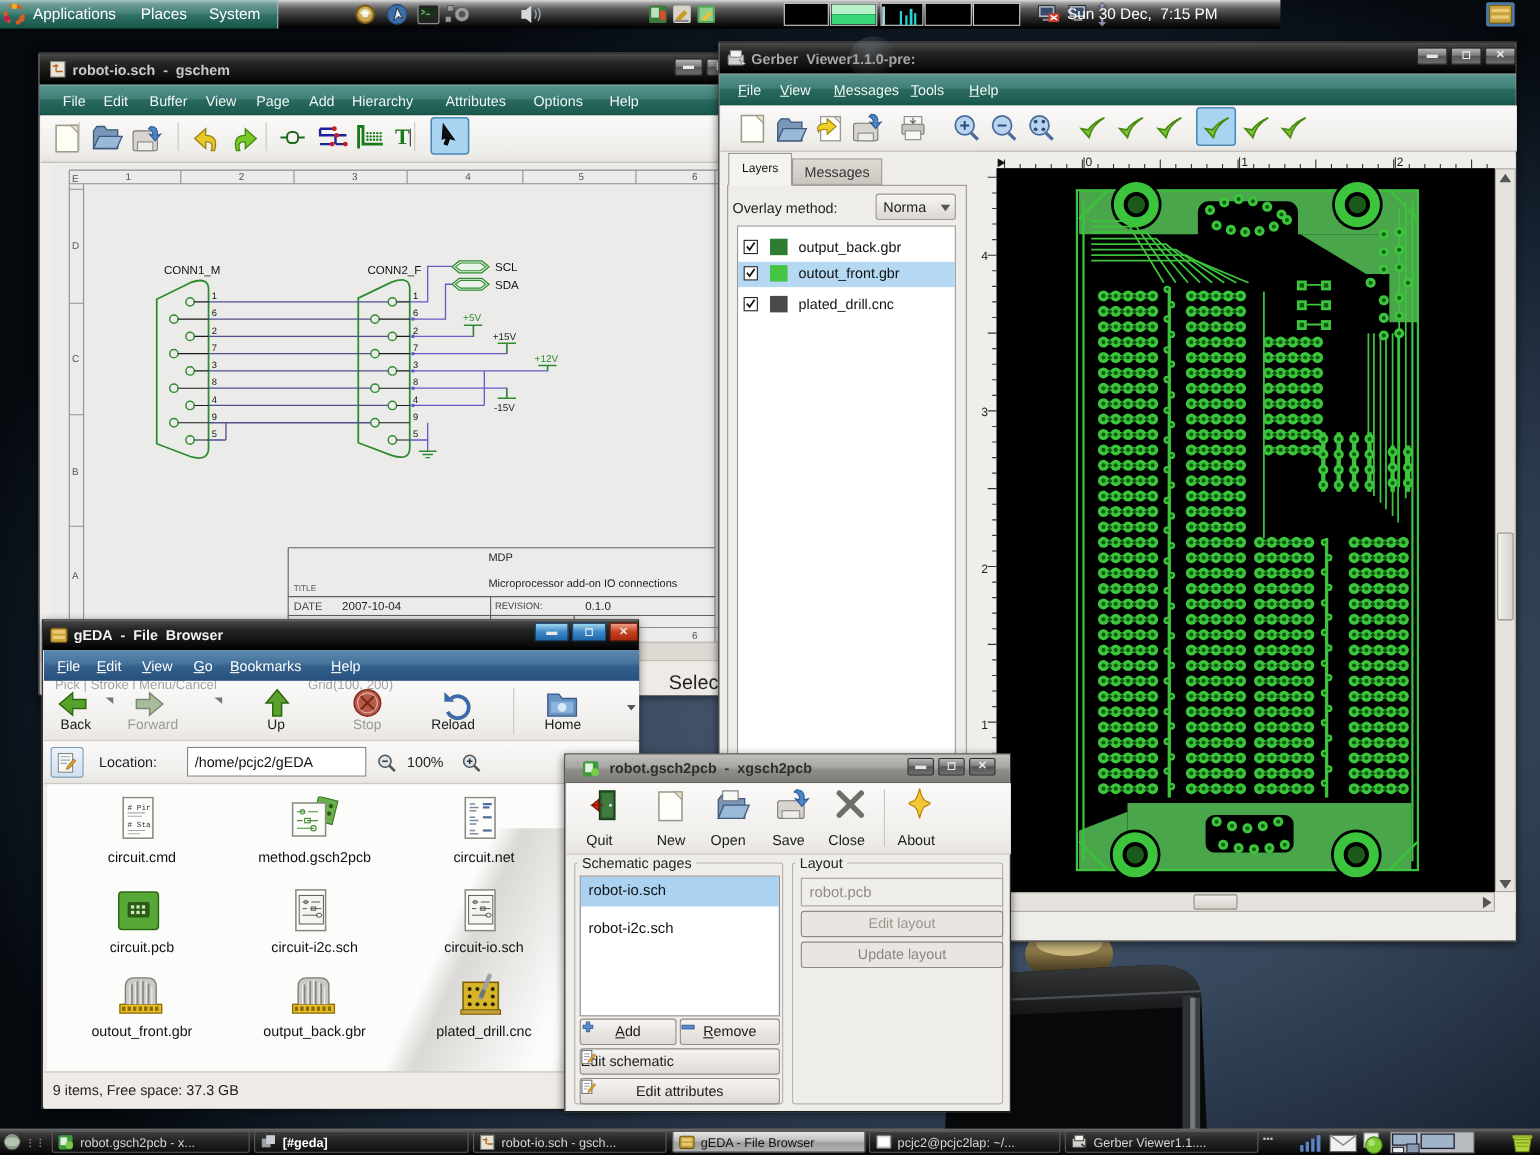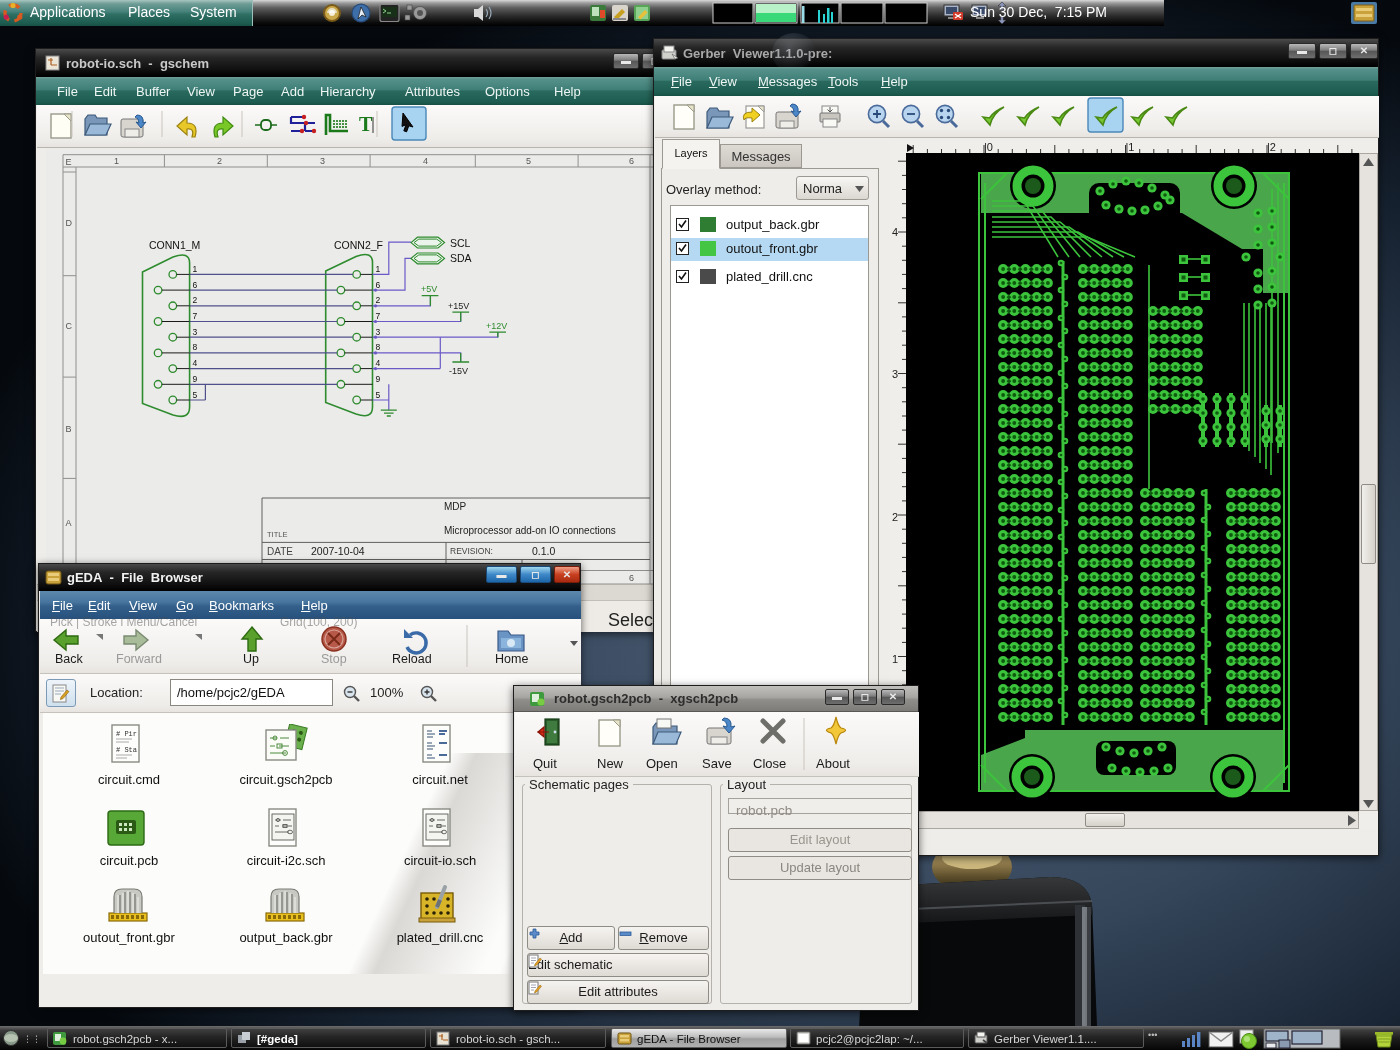--- a/index.html
+++ b/index.html
@@ -1126,21 +1126,21 @@
           </g>
           <rect x="3" y="6" width="30" height="30" fill="#fbfbf8" stroke="#8a8a84" stroke-width="1.4"></rect>
           <g stroke="#4a8a3a" stroke-width="1" fill="none">
             <path d="M7 14 h7 m3 0 h9 M7 22 h5 m4 0 h10 M7 29 h16"></path>
             <circle cx="12" cy="14" r="2"></circle>
             <rect x="14" y="20" width="5" height="4"></rect>
             <circle cx="22" cy="29" r="2.4"></circle>
           </g>
         </svg>
       </div>
-      <div class="icolbl" style="left:163px;top:59px;width:160px">circuit.gsch2pcb</div>
+      <div class="icolbl" style="left:163px;top:59px;width:160px">method.gsch2pcb</div>
       <div class="abs" style="left:374px;top:11px;width:46px;height:40px">
         <svg width="40" height="40" viewBox="0 0 40 40">
           <rect x="6" y="1" width="27" height="37" fill="#fdfdfb" stroke="#8a8a84" stroke-width="1.4"></rect>
           <g stroke="#7a8aa0" stroke-width="1.4">
             <path d="M10 7 h5 M10 10 h8 M10 13 h6"></path>
             <path d="M10 19 h5 M10 22 h8 M10 25 h6"></path>
             <path d="M10 31 h5 M10 34 h8"></path>
           </g>
           <g fill="#4a6a9a">
             <rect x="22" y="6" width="8" height="2"></rect>
@@ -1250,20 +1250,23 @@
             <circle cx="24" cy="28" r="1.8"></circle>
             <circle cx="31" cy="28" r="1.8"></circle>
           </g>
           <path d="M20 22 L28 2" stroke="#9aa2a8" stroke-width="4" stroke-linecap="round"></path>
           <path d="M20 22 l3 -7" stroke="#6a7278" stroke-width="4"></path>
           <rect x="2" y="33" width="36" height="4" fill="#caa23c" stroke="#7a5c08"></rect>
         </svg>
       </div>
       <div class="icolbl" style="left:317px;top:217px;width:160px">plated_drill.cnc</div>
     </div>
+    <div class="abs" style="left:1px;top:410px;width:541px;height:34px;background:#eeebe6;border-top:1px solid #c5c1bb">
+      <div class="abs" style="left:8px;top:8px;font-size:13px;color:#222">9 items, Free space: 37.3 GB</div>
+    </div>
   </div>
 <div class="win" style="left:513px;top:685px;width:406px;height:326px">
     <div class="abs" style="left:0;top:0;width:404px;height:26px;color:#2d2d2d;font-weight:bold;font-size:13px;background:linear-gradient(180deg,#c2c0bc 0%,#a8a6a2 45%,#908e8a 55%,#7e7c78 100%);border-bottom:1px solid #5a5854">
       <svg style="position:absolute;left:16px;top:5px" width="16" height="16" viewBox="0 0 16 16">
         <rect x="0" y="1" width="14" height="14" rx="2" fill="#3f9a3f"></rect>
         <rect x="2" y="3" width="7" height="8" fill="#dff0df"></rect>
         <circle cx="11" cy="11" r="3.6" fill="#77cc44"></circle>
       </svg>
       <span style="position:absolute;left:40px;top:5px">robot.gsch2pcb&nbsp; -&nbsp; xgsch2pcb</span>
       <div class="tbtn" style="left:311px;top:3px;width:24px;height:16px">▬</div>
@@ -1306,33 +1309,39 @@
           <text x="187" y="56">Save</text>
           <text x="238" y="56">Close</text>
           <text x="301" y="56">About</text>
         </g>
       </svg>
     </div>
     <div class="abs" style="left:8px;top:98px;width:190px;height:220px;border:1px solid #b5b1ab;border-radius:3px"></div>
     <div class="abs" style="left:206px;top:98px;width:192px;height:220px;border:1px solid #b5b1ab;border-radius:3px"></div>
     <div class="abs" style="left:11px;top:91px;background:#efede9;padding:0 4px;font-size:13px;color:#222">Schematic pages</div>
     <div class="abs" style="left:209px;top:91px;background:#efede9;padding:0 4px;font-size:13px;color:#222">Layout</div>
+    <div class="abs" style="left:13px;top:110px;width:182px;height:128px;background:#fff;border:1px solid #8a8680">
+      <div class="abs" style="left:0;top:0;width:180px;height:27px;background:#abd2f0;font-size:13.5px;color:#111">
+        <span style="position:absolute;left:7px;top:5px">robot-io.sch</span>
+      </div>
+      <div class="abs" style="left:7px;top:39px;font-size:13.5px;color:#111">robot-i2c.sch</div>
+    </div>
     <div class="abs" style="left:13px;top:240px;width:88px;height:24px;background:linear-gradient(#f6f4f1,#dedad4);border:1px solid #8f8b85;border-radius:3px;font-size:13px;color:#1a1a1a;text-align:center;line-height:22px"><svg width="13" height="13" viewBox="0 0 13 13" style="vertical-align:-2px;margin-right:3px">
         <path d="M2 5 h3 V2 h3 v3 h3 v3 H8 v3 H5 V8 H2 Z" fill="#5a8ac8" stroke="#2a5a98" stroke-width=".8"></path>
       </svg><u>A</u>dd</div>
     <div class="abs" style="left:104px;top:240px;width:91px;height:24px;background:linear-gradient(#f6f4f1,#dedad4);border:1px solid #8f8b85;border-radius:3px;font-size:13px;color:#1a1a1a;text-align:center;line-height:22px"><svg width="13" height="13" viewBox="0 0 13 13" style="vertical-align:-2px;margin-right:3px">
         <rect x="1" y="5" width="11" height="3.4" fill="#5a8ac8" stroke="#2a5a98" stroke-width=".8"></rect>
       </svg><u>R</u>emove</div>
     <div class="abs" style="left:13px;top:267px;width:182px;height:24px;background:linear-gradient(#f6f4f1,#dedad4);border:1px solid #8f8b85;border-radius:3px;font-size:13px;color:#1a1a1a;text-align:left;line-height:22px"><svg width="14" height="14" viewBox="0 0 14 14" style="vertical-align:-2px;margin-right:3px">
         <rect x="1" y="1" width="9" height="12" fill="#fff" stroke="#777"></rect>
         <path d="M3 4 h5 M3 6.5 h5 M3 9 h3" stroke="#99a" stroke-width=".9"></path>
         <path d="M7 10 l5 -6 1.5 1.2 -5 6 -2 .8 Z" fill="#e8a020" stroke="#8a6210" stroke-width=".5"></path>
       </svg>Edit schematic</div>
     <div class="abs" style="left:13px;top:294px;width:182px;height:24px;background:linear-gradient(#f6f4f1,#dedad4);border:1px solid #8f8b85;border-radius:3px;font-size:13px;color:#1a1a1a;text-align:center;line-height:22px"><svg width="14" height="14" viewBox="0 0 14 14" style="vertical-align:-2px;margin-right:3px">
         <rect x="1" y="1" width="9" height="12" fill="#fff" stroke="#777"></rect>
         <path d="M3 4 h5 M3 6.5 h5 M3 9 h3" stroke="#99a" stroke-width=".9"></path>
         <path d="M7 10 l5 -6 1.5 1.2 -5 6 -2 .8 Z" fill="#e8a020" stroke="#8a6210" stroke-width=".5"></path>
       </svg>Edit attributes</div>
-    <div class="abs" style="left:214px;top:112px;width:184px;height:16px;background:#f0eeea;border:1px solid #a5a19b;font-size:13.5px;color:#8f8b85">
+    <div class="abs" style="left:214px;top:112px;width:184px;height:26px;background:#f0eeea;border:1px solid #a5a19b;font-size:13.5px;color:#8f8b85">
       <span style="position:absolute;left:7px;top:4px">robot.pcb</span>
     </div>
     <div class="abs" style="left:214px;top:142px;width:184px;height:24px;background:#e9e6e1;border:1px solid #8f8b85;border-radius:3px;font-size:13px;color:#9a968f;text-align:center;line-height:22px">Edit layout</div>
     <div class="abs" style="left:214px;top:170px;width:184px;height:24px;background:#e9e6e1;border:1px solid #8f8b85;border-radius:3px;font-size:13px;color:#8a8680;text-align:center;line-height:22px">Update layout</div>
   </div>
 </body></html>

